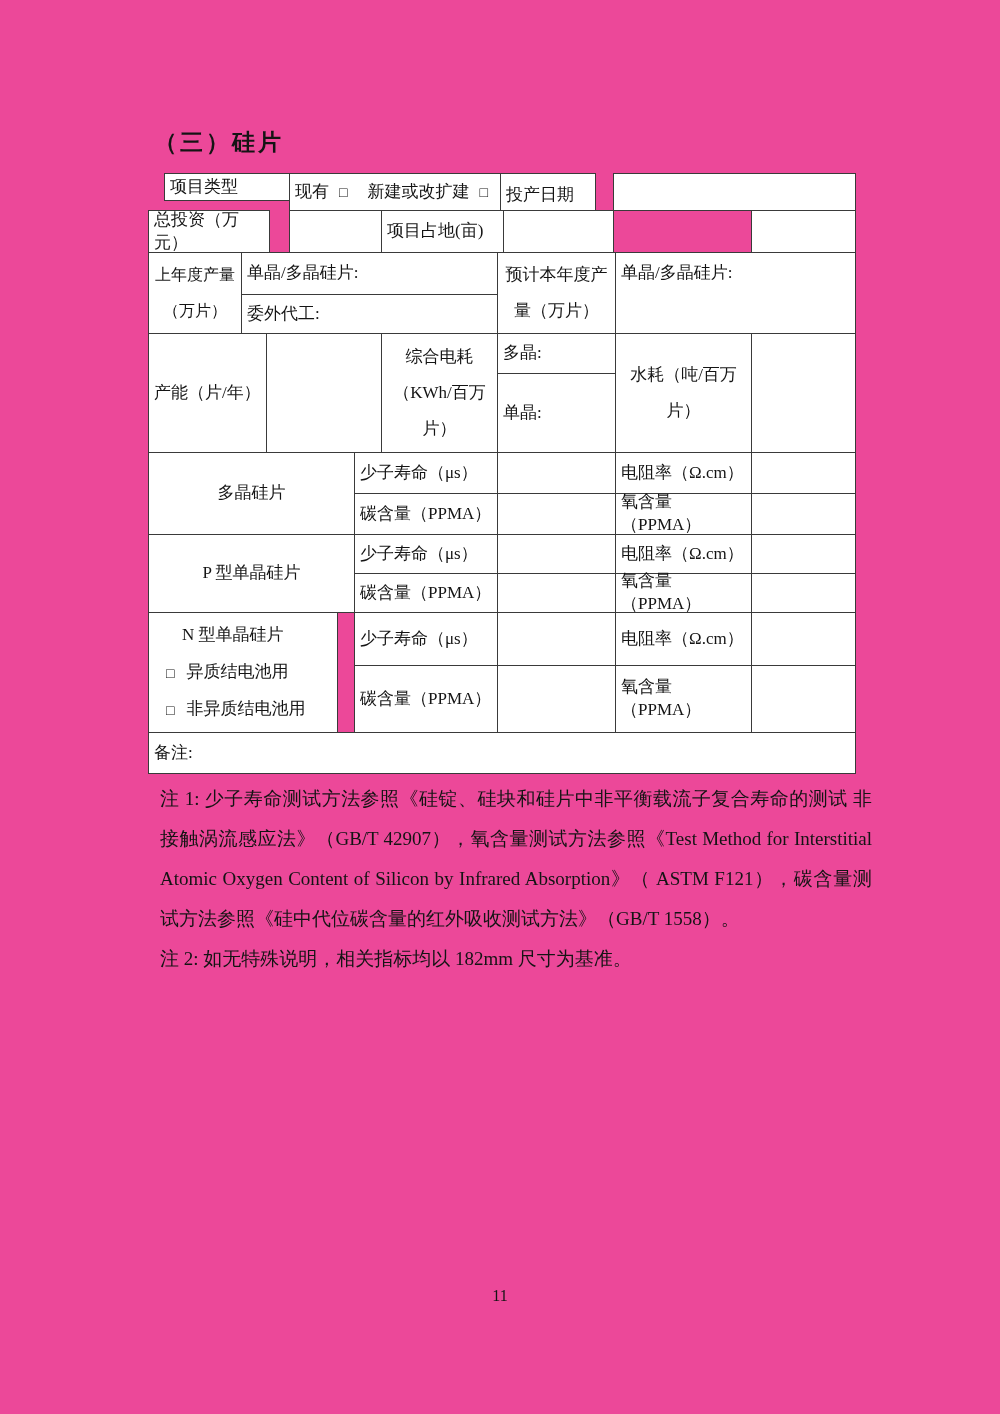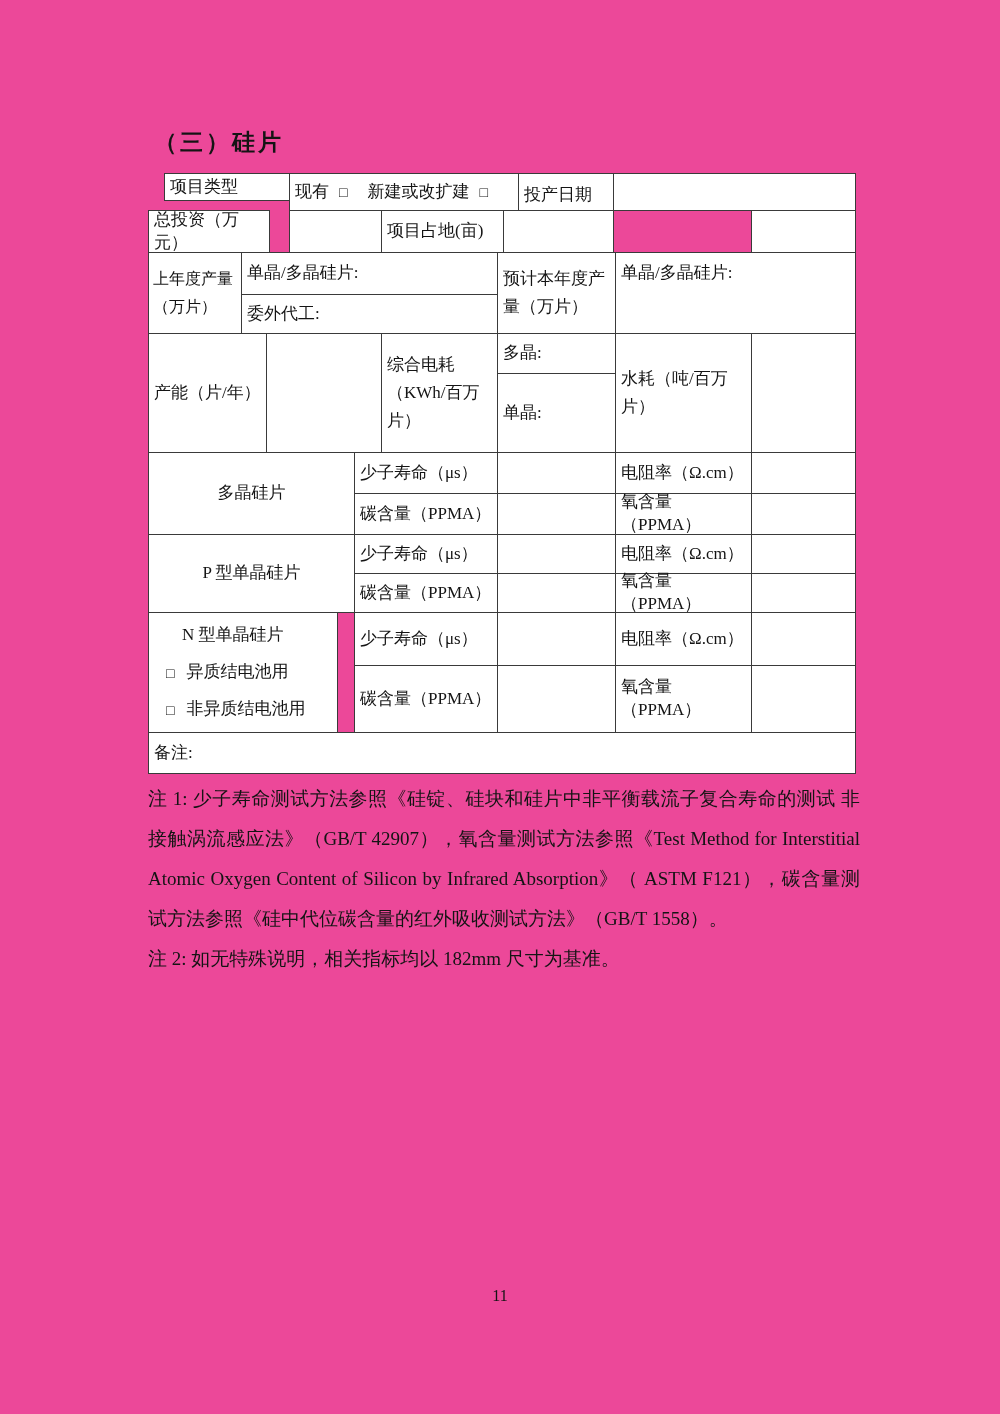--- a/index.html
+++ b/index.html
@@ -33,30 +33,30 @@
     border:1px solid #3a3a3a;
     display:flex;
     align-items:center;
     padding:0 5px;
     font-size:17px;
     line-height:1.35;
     background:#ffffff;
   }
   .cell span{display:inline-block;}
   .wrap{line-height:40px;}
-  .wrap > span{width:100%;line-height:28px;}
+  .wrap > span{width:100%;line-height:36px;text-align:center;}
   .center{justify-content:center;text-align:center;}
   .top{align-items:flex-start;padding-top:9px;}
   .cb{font-size:14px;margin:0 0 0 10px;position:relative;top:1px;}
   .ncell{flex-direction:column;align-items:flex-start;justify-content:center;padding-left:17px;gap:14px;}
   .ncell .nline1{margin-left:16px;}
   .ncell .cb{margin:0 12px 0 0;}
   .notes{
     position:absolute;
-    left:148px;
+    left:160px;
     top:779px;
     width:712px;
     font-size:19px;
     line-height:40px;
   }
   .notes p{margin:0;}
   .note1{text-align:justify;}
   .pageno{
     position:absolute;
     left:0;
@@ -78,21 +78,21 @@
 
     <div class="cell" style="left:16px;top:0px;width:142px;height:28px">
       <span>项目类型</span>
     </div>
     <div class="cell" style="left:141px;top:0px;width:230px;height:38px">
       <span>现有</span>
       <span class="cb">□</span>
       <span style="margin-left:20px">新建或改扩建</span>
       <span class="cb">□</span>
     </div>
-    <div class="cell" style="left:370px;top:0px;width:96px;height:44px">
+    <div class="cell" style="left:352px;top:0px;width:96px;height:44px">
       <span>投产日期</span>
     </div>
     <div class="cell" style="left:465px;top:0px;width:243px;height:38px"></div>
 
     <div class="cell" style="left:0px;top:37px;width:122px;height:43px">
       <span>总投资（万元）</span>
     </div>
     <div class="cell" style="left:141px;top:37px;width:93px;height:43px"></div>
     <div class="cell" style="left:233px;top:37px;width:123px;height:43px">
       <span>项目占地(亩)</span>

